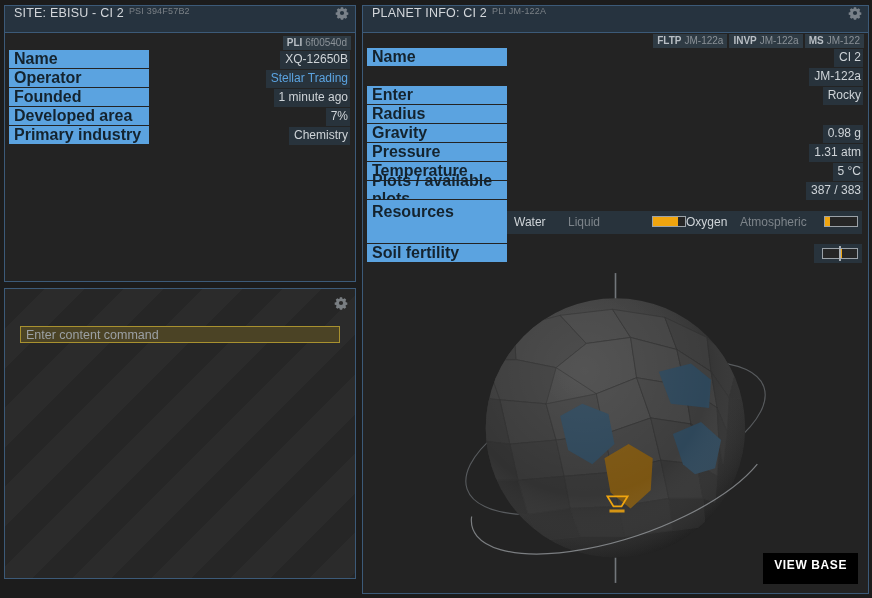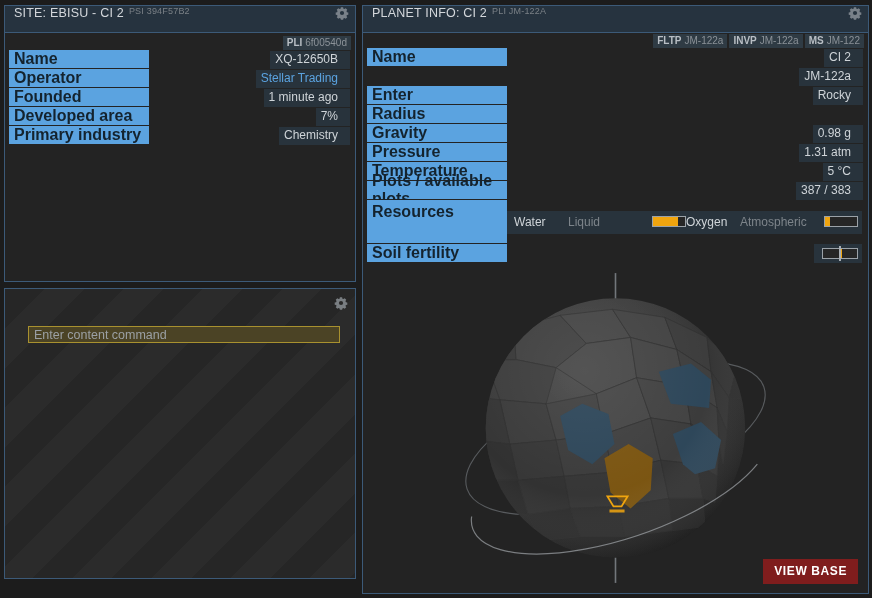--- a/index.html
+++ b/index.html
@@ -137,21 +137,21 @@
     display: flex;
     align-items: center;
     justify-content: flex-end;
     padding-right: 1px;
     overflow: hidden;
   }
   .chip {
     background: #28333c;
     color: #cfd4d8;
     font-size: 12px;
-    padding: 2px 12px 3px 5px;
+    padding: 2px 2px 3px 5px;
     line-height: 13px;
     white-space: nowrap;
   }
   .chip.link { color: #5ba3e0; cursor: pointer; }
 
   
   .site-top { padding: 0 4px; }
   .pli-row {
     display: flex;
     justify-content: flex-end;
@@ -236,21 +236,21 @@
         #262626 0px, #262626 28px,
         #2b2b2b 28px, #2b2b2b 56px);
   }
   .cmd-gear {
     position: absolute;
     top: 7px;
     right: 7px;
   }
   .cmd-input {
     position: absolute;
-    left: 23px;
+    left: 15px;
     top: 37px;
     right: 15px;
     height: 17px;
     background: #4b4325;
     border: 1px solid #a8912f;
     color: #22c55e;
     font-size: 12.5px;
     font-family: "Liberation Sans", sans-serif;
     padding: 0 0 0 5px;
     box-sizing: border-box;
@@ -262,26 +262,26 @@
   .planet-stage {
     position: absolute;
     inset: 0;
     background: #232323;
     overflow: hidden;
   }
   .view-base-btn {
     position: absolute;
     right: 10px;
     bottom: 9px;
-    background: #7f1d1d;
+    background: #000000;
     color: #ffffff;
     font-size: 12px;
     font-weight: bold;
     letter-spacing: .6px;
-    padding: 5px 11px 6px 11px;
+    padding: 5px 11px 12px 11px;
     border: none;
     cursor: pointer;
     font-family: "Liberation Sans", sans-serif;
   }
   .planet-section {
     flex: 1;
     position: relative;
     min-height: 0;
   }
   .info-rows { padding: 0 4px; }

